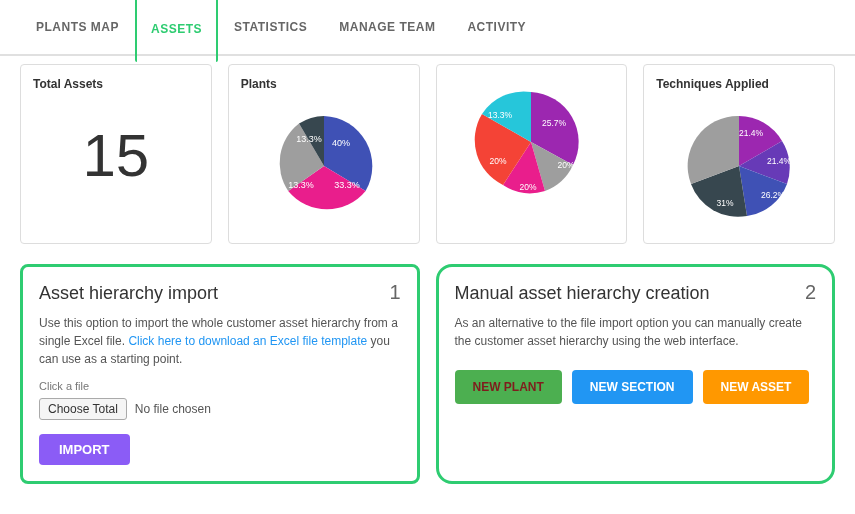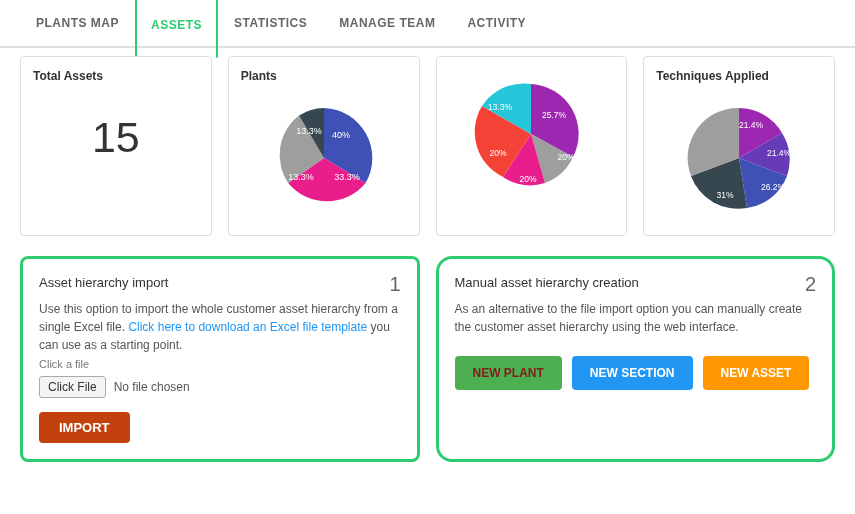--- a/index.html
+++ b/index.html
@@ -9,21 +9,21 @@
       font-size: 13px;
       color: #333;
     }
 
     
     .nav-bar {
       display: flex;
       align-items: center;
       border-bottom: 2px solid #e0e0e0;
       padding: 0 20px;
-      height: 48px;
+      height: 56px;
     }
     .nav-tab {
       padding: 12px 16px;
       font-size: 12px;
       font-weight: 600;
       color: #666;
       cursor: pointer;
       text-transform: uppercase;
       letter-spacing: 0.5px;
       border-bottom: 3px solid transparent;
@@ -57,21 +57,21 @@
       padding: 12px;
       background: #fff;
     }
     .stat-card-title {
       font-size: 12px;
       font-weight: 700;
       color: #333;
       margin-bottom: 10px;
     }
     .stat-number {
-      font-size: 43px;
+      font-size: 60px;
       font-weight: 300;
       color: #333;
       text-align: center;
       padding: 20px 0;
     }
     .chart-container {
       display: flex;
       justify-content: center;
       align-items: center;
       height: 130px;
@@ -90,38 +90,38 @@
       position: relative;
     }
     .manual-box {
       flex: 1;
       border: 3px solid #2ecc71;
       border-radius: 16px;
       padding: 16px;
       position: relative;
     }
     .box-title {
-      font-size: 13px;
+      font-size: 18px;
       font-weight: 400;
       color: #333;
       margin-bottom: 10px;
     }
     .box-number {
       position: absolute;
       top: 14px;
       right: 16px;
       font-size: 20px;
       font-weight: 300;
       color: #666;
     }
     .box-description {
       font-size: 12px;
       color: #555;
       line-height: 1.5;
-      margin-bottom: 4px;
+      margin-bottom: 12px;
     }
     .box-description a {
       color: #2196F3;
       text-decoration: none;
     }
     .choose-file-label {
       font-size: 11px;
       color: #777;
       margin-bottom: 6px;
       display: block;
@@ -139,21 +139,21 @@
       border-radius: 3px;
       font-size: 12px;
       cursor: pointer;
       color: #333;
     }
     .no-file-text {
       font-size: 12px;
       color: #555;
     }
     .import-btn {
-      background: #c2410c;
+      background: #8b5cf6;
       color: #fff;
       border: none;
       border-radius: 4px;
       padding: 8px 20px;
       font-size: 13px;
       font-weight: 600;
       cursor: pointer;
       text-transform: uppercase;
     }
     .action-buttons {
@@ -285,21 +285,21 @@
   <div class="bottom-row">
 
     <div class="import-box">
       <div class="box-title">Asset hierarchy import</div>
       <span class="box-number">1</span>
       <p class="box-description">
         <span>Use this option to import the whole customer asset hierarchy from a single Excel file. </span><a href="#">Click here to download an Excel file template</a><span> you can use as a starting point.</span>
       </p>
       <label class="choose-file-label">Click a file</label>
       <div class="file-input-row">
-        <button class="choose-file-btn">Click File</button>
+        <button class="choose-file-btn">Choose Total</button>
         <span class="no-file-text">No file chosen</span>
       </div>
       <button class="import-btn">IMPORT</button>
     </div>
 
     <div class="manual-box">
       <div class="box-title">Manual asset hierarchy creation</div>
       <span class="box-number">2</span>
       <p class="box-description">As an alternative to the file import option you can manually create the customer asset hierarchy using the web interface.</p>
       <div class="action-buttons">

